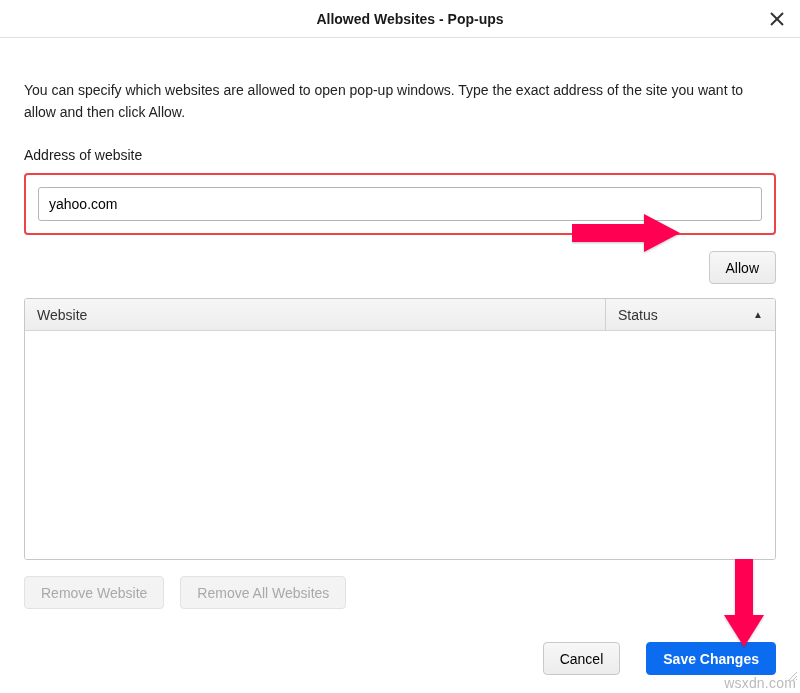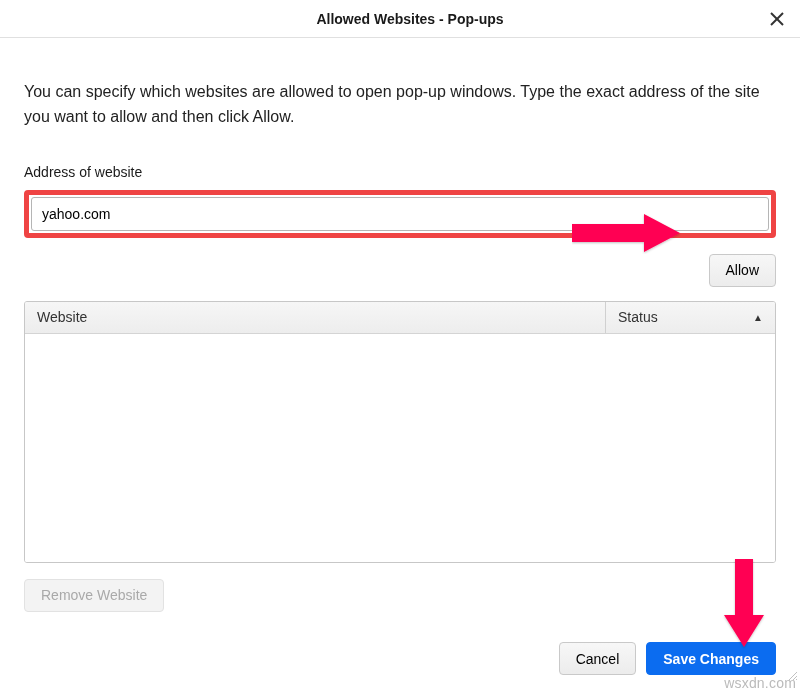--- a/index.html
+++ b/index.html
@@ -35,34 +35,34 @@
     display: flex;
     align-items: center;
     justify-content: center;
     cursor: pointer;
   }
   .close-btn svg { width: 16px; height: 16px; stroke: #333; stroke-width: 2; }
   .content {
     padding: 14px 24px 0 24px;
   }
   .description {
-    font-size: 16px;
+    font-size: 14px;
     line-height: 1.55;
     margin-top: 28px;
-    margin-bottom: 34px;
+    margin-bottom: 24px;
     color: #222;
   }
   .field-label {
     font-size: 14px;
     margin-bottom: 10px;
   }
   .input-highlight {
-    border: 5px solid #ef4444;
+    border: 2px solid #ef4444;
     border-radius: 4px;
-    padding: 2px;
+    padding: 12px;
   }
   .url-input {
     width: 100%;
     height: 34px;
     border: 1px solid #b5b5b5;
     border-radius: 3px;
     padding: 0 10px;
     font-size: 14px;
     background: #fff;
     outline: none;
@@ -132,21 +132,21 @@
   .bottom-buttons {
     margin-top: 16px;
     display: flex;
     gap: 16px;
   }
   .footer-row {
     position: absolute;
     bottom: 18px;
     right: 24px;
     display: flex;
-    gap: 10px;
+    gap: 26px;
     justify-content: flex-end;
   }
   
   .arrow {
     position: absolute;
     pointer-events: none;
   }
   .arrow svg { display:block; }
   .watermark {
     position: absolute;
@@ -201,20 +201,21 @@
       <div class="th status">
         <span>Status</span>
         <span class="sort-caret">▲</span>
       </div>
     </div>
     <div class="table-body"></div>
   </div>
 
   <div class="bottom-buttons">
     <button class="btn disabled">Remove Website</button>
+    <button class="btn disabled">Remove All Websites</button>
   </div>
 
 </div>
 
 <div class="footer-row">
   <button class="btn">Cancel</button>
   <button class="btn primary">Save Changes</button>
 </div>
 
 <div class="arrow" style="left:572px; top:212px;">

